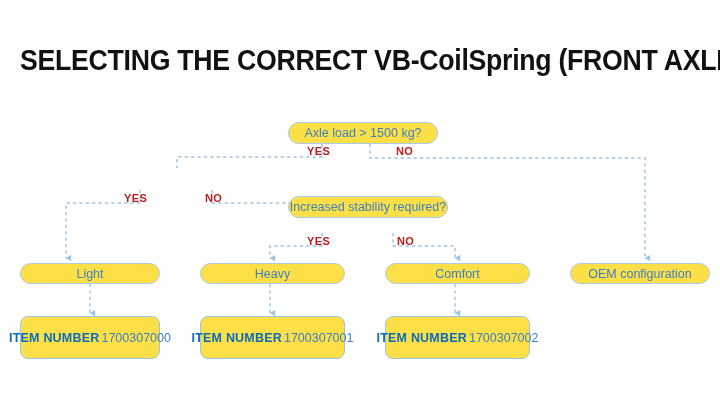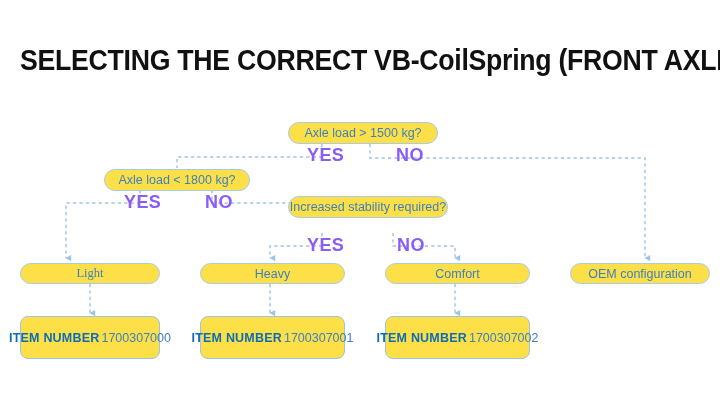--- a/index.html
+++ b/index.html
@@ -76,22 +76,22 @@
     letter-spacing: 0.2px;
   }
   .item-value {
     font-size: 12.5px;
     color: #3d7fc1;
   }
   .branch-label {
     position: absolute;
     font-family: "Liberation Sans Narrow", "Liberation Sans", sans-serif;
     font-weight: bold;
-    font-size: 18px;
-    color: #8b5cf6;
+    font-size: 11px;
+    color: #b91c1c;
     letter-spacing: 0.4px;
     white-space: nowrap;
   }
 </style>
 </head>
 <body>
 
 <div id="page">
 
   <div class="page-title">SELECTING THE CORRECT VB-CoilSpring (FRONT AXLE)</div>
@@ -122,33 +122,30 @@
       <path d="M455,284 L455,313" marker-end="url(#arrowhead)"></path>
     </g>
   </svg>
 
   <div class="node decision" style="left:288px; top:122px; width:150px;">
     <span>Axle load &gt; 1500 kg?</span>
   </div>
   <div class="branch-label" style="left:307px; top:145px;">YES</div>
   <div class="branch-label" style="left:396px; top:145px;">NO</div>
 
-  <div class="node decision" style="left:104px; top:169px; width:146px;">
-    <span>Axle load &lt; 1800 kg?</span>
-  </div>
   <div class="branch-label" style="left:124px; top:192px;">YES</div>
   <div class="branch-label" style="left:205px; top:192px;">NO</div>
 
   <div class="node decision" style="left:288px; top:196px; width:160px;">
     <span>Increased stability required?</span>
   </div>
   <div class="branch-label" style="left:307px; top:235px;">YES</div>
   <div class="branch-label" style="left:397px; top:235px;">NO</div>
 
-  <div class="node outcome" style="left:20px; top:263px; width:140px;font-family:Liberation Serif, serif;">
+  <div class="node outcome" style="left:20px; top:263px; width:140px;">
     <span>Light</span>
   </div>
   <div class="node outcome" style="left:200px; top:263px; width:145px;">
     <span>Heavy</span>
   </div>
   <div class="node outcome" style="left:385px; top:263px; width:145px;">
     <span>Comfort</span>
   </div>
   <div class="node outcome" style="left:570px; top:263px; width:140px;">
     <span>OEM configuration</span>

